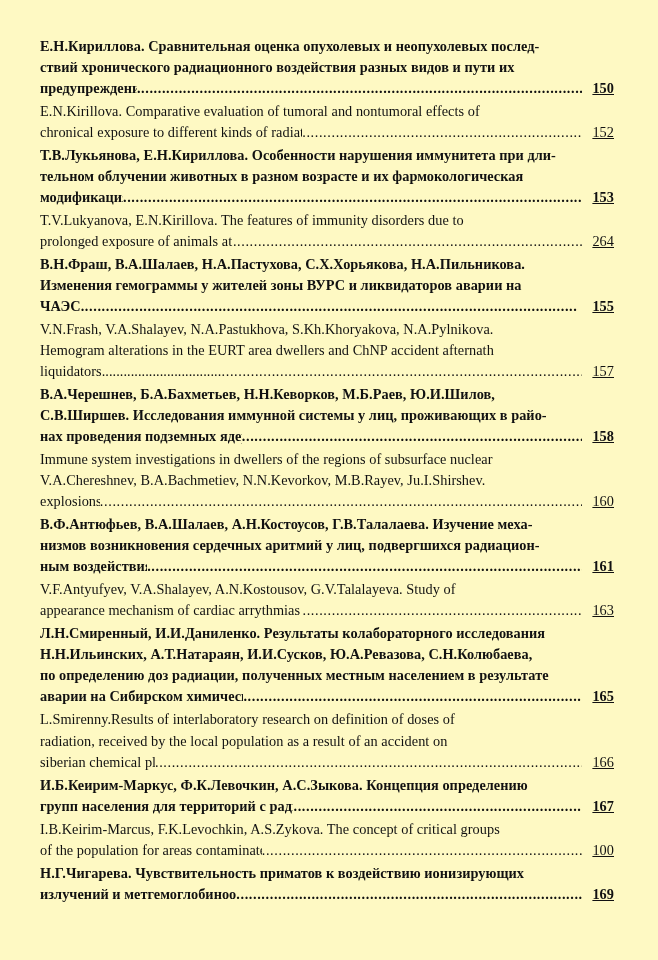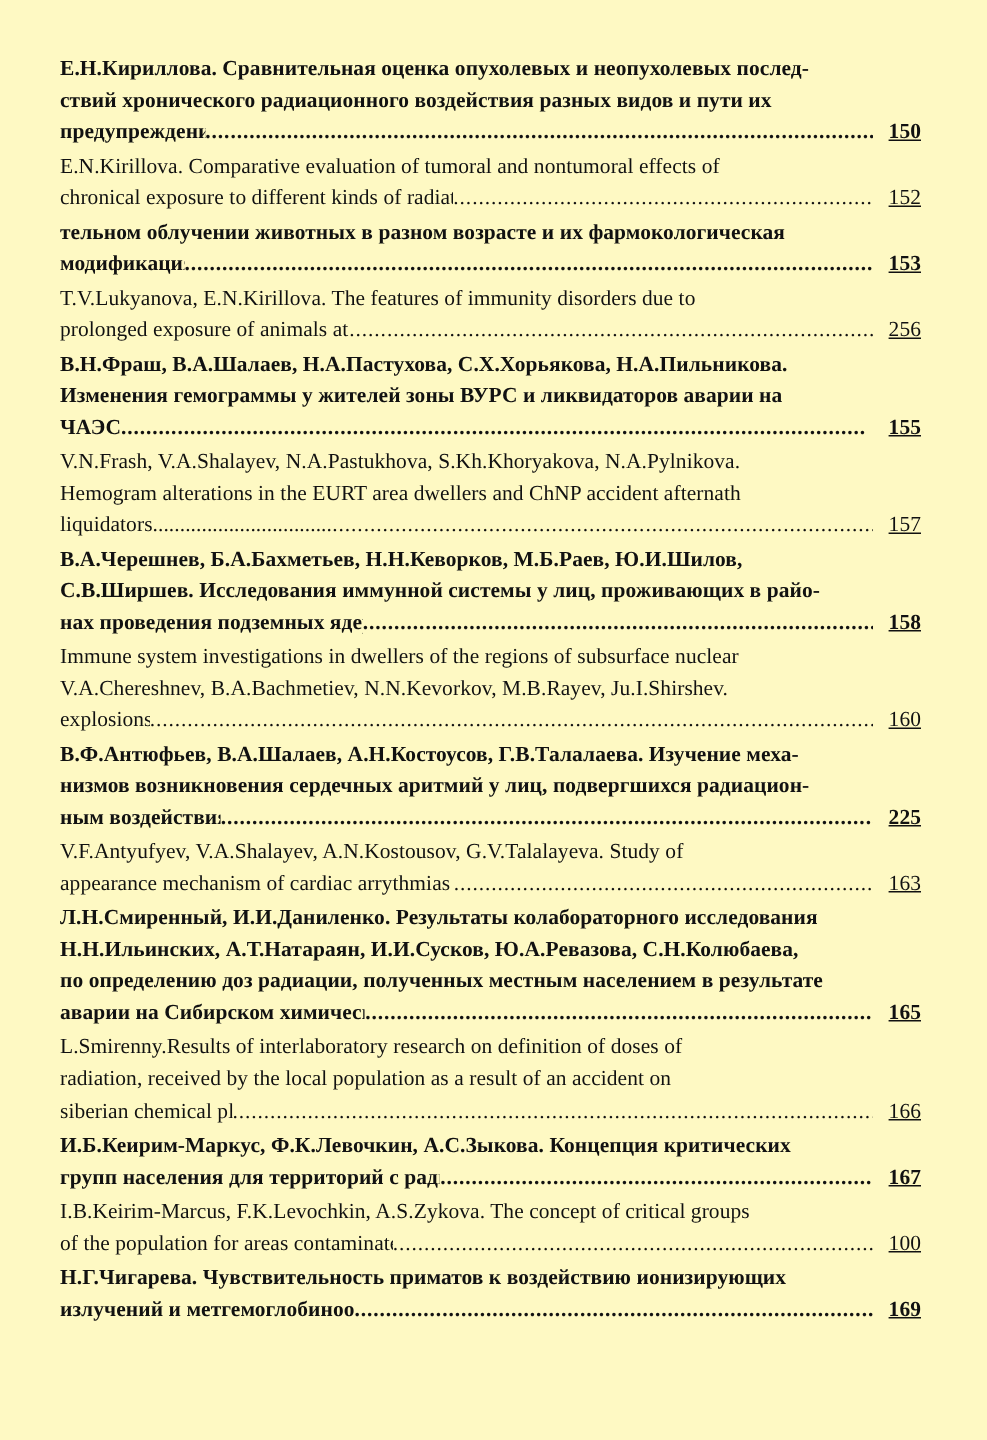--- a/index.html
+++ b/index.html
@@ -83,33 +83,34 @@
       </div>
       <div class="entry">
         <p>E.N.Kirillova. Comparative evaluation of tumoral and nontumoral effects of</p>
         <p class="lastline">
           <span class="text">chronical exposure to different kinds of radiation and ways of their preventing....</span>
           <span class="leader">.......................................................................................................................</span>
           <span class="pageno">152</span>
         </p>
       </div>
       <div class="entry bold">
+        <p>Т.В.Лукьянова, Е.Н.Кириллова. Особенности нарушения иммунитета при дли-</p>
         <p>тельном облучении животных в разном возрасте и их фармокологическая</p>
         <p class="lastline">
           <span class="text">модификация</span>
           <span class="leader">.......................................................................................................................</span>
           <span class="pageno">153</span>
         </p>
       </div>
       <div class="entry">
         <p>T.V.Lukyanova, E.N.Kirillova. The features of immunity disorders due to</p>
         <p class="lastline">
           <span class="text">prolonged exposure of animals at different ages</span>
           <span class="leader">.......................................................................................................................</span>
-          <span class="pageno">256</span>
+          <span class="pageno">264</span>
         </p>
       </div>
       <div class="entry bold">
         <p>В.Н.Фраш,  В.А.Шалаев,  Н.А.Пастухова,  С.Х.Хорьякова,  Н.А.Пильникова.</p>
         <p>Изменения гемограммы у жителей зоны ВУРС и ликвидаторов аварии на</p>
         <p class="lastline">
           <span class="text">ЧАЭС</span>
           <span class="leader">.......................................................................................................................</span>
           <span class="pageno">155</span>
         </p>
@@ -140,21 +141,21 @@
           <span class="leader">.......................................................................................................................</span>
           <span class="pageno">160</span>
         </p>
       </div>
       <div class="entry bold">
         <p>В.Ф.Антюфьев,  В.А.Шалаев,  А.Н.Костоусов,  Г.В.Талалаева. Изучение меха-</p>
         <p>низмов возникновения сердечных аритмий у лиц, подвергшихся радиацион-</p>
         <p class="lastline">
           <span class="text">ным воздействиям</span>
           <span class="leader">.......................................................................................................................</span>
-          <span class="pageno">225</span>
+          <span class="pageno">161</span>
         </p>
       </div>
       <div class="entry">
         <p>V.F.Antyufyev,    V.A.Shalayev,    A.N.Kostousov,    G.V.Talalayeva.    Study    of</p>
         <p class="lastline">
           <span class="text">appearance mechanism of cardiac arrythmias in people exposed to radiation........</span>
           <span class="leader">.......................................................................................................................</span>
           <span class="pageno">163</span>
         </p>
       </div>
@@ -171,21 +172,21 @@
       <div class="entry">
         <p>L.Smirenny.Results  of  interlaboratory  research  on  definition  of  doses  of</p>
         <p>radiation, received by the local population as a result of an accident on</p>
         <p class="lastline">
           <span class="text">siberian chemical plant</span>
           <span class="leader">.......................................................................................................................</span>
           <span class="pageno">166</span>
         </p>
       </div>
       <div class="entry bold">
-        <p>И.Б.Кеирим-Маркус,   Ф.К.Левочкин,   А.С.Зыкова.   Концепция   критических</p>
+        <p>И.Б.Кеирим-Маркус,   Ф.К.Левочкин,   А.С.Зыкова.   Концепция   определению</p>
         <p class="lastline">
           <span class="text">групп населения для территорий с радионуклидным загрязнением</span>
           <span class="leader">.......................................................................................................................</span>
           <span class="pageno">167</span>
         </p>
       </div>
       <div class="entry">
         <p>I.B.Keirim-Marcus, F.K.Levochkin, A.S.Zykova. The concept of critical groups</p>
         <p class="lastline">
           <span class="text">of the population for areas contaminated with radionuclides</span>

